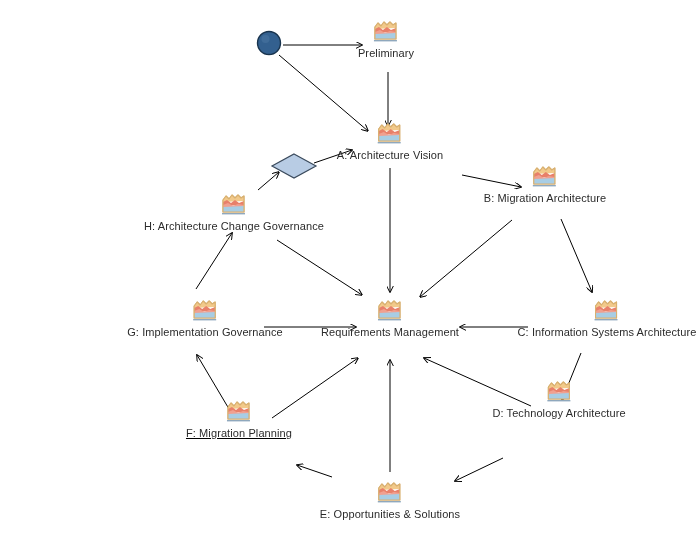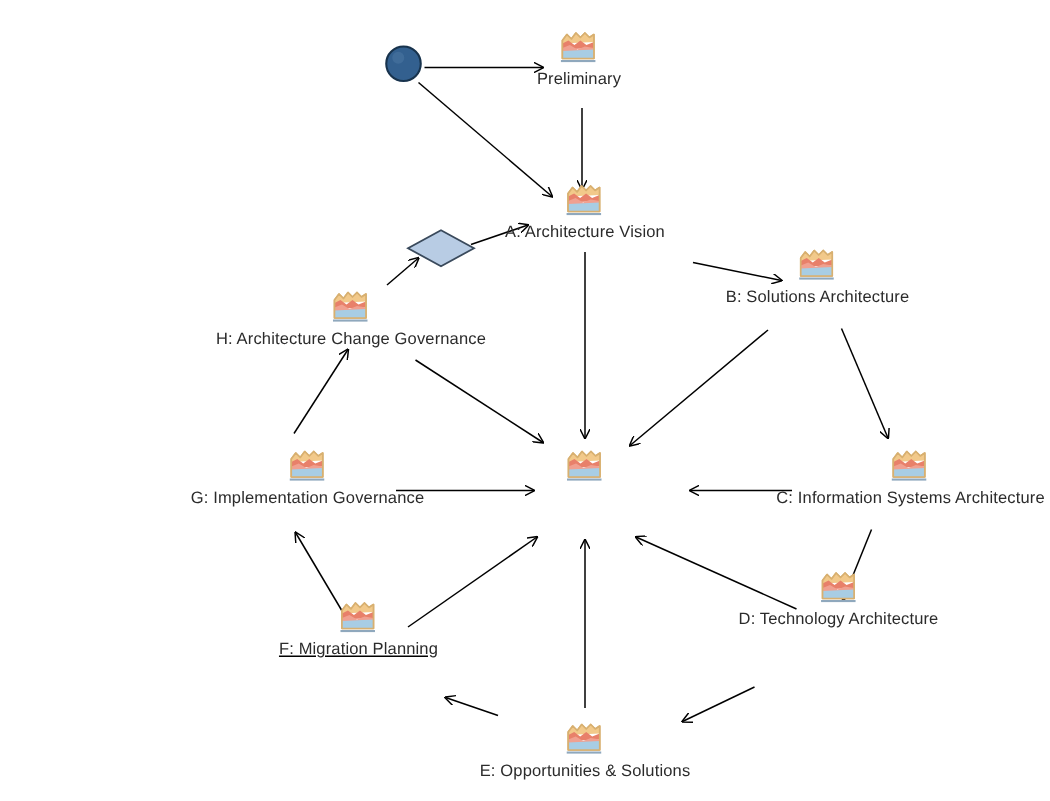--- a/index.html
+++ b/index.html
@@ -131,21 +131,21 @@
       <div class="node" style="left: 545px; top: 163px;">
         <svg class="node-icon" viewBox="0 0 26 26">
           <path d="M2 9 L5 5 L8 8 L11 4 L14 7 L17 4 L20 7 L23 5 L23 21 L2 21 Z" fill="#ffffff" stroke="#d8b070" stroke-width="1.1" stroke-linejoin="round"></path>
           <path d="M2 9 L5 5 L8 8 L11 4 L14 7 L17 4 L20 7 L23 5 L23 10 L2 11 Z" fill="#f2c98a"></path>
           <path d="M2 11 L6 9 L10 12 L14 9 L18 12 L23 10 L23 14 L2 15 Z" fill="#e8806a"></path>
           <path d="M2 14 L7 12 L12 15 L17 13 L23 14 L23 16 L2 17 Z" fill="#f0a090"></path>
           <path d="M2 16 L23 15 L23 21 L2 21 Z" fill="#a8cde4"></path>
           <path d="M2 9 L5 5 L8 8 L11 4 L14 7 L17 4 L20 7 L23 5 L23 21 L2 21 Z" fill="none" stroke="#d8b070" stroke-width="1.1" stroke-linejoin="round"></path>
           <rect x="1" y="22" width="23" height="1.4" fill="#8fa8bd"></rect>
         </svg>
-        <span class="node-label">B: Solutions Architecture</span>
+        <span class="node-label">B: Migration Architecture</span>
       </div>
       <div class="node" style="left: 234px; top: 191px;">
         <svg class="node-icon" viewBox="0 0 26 26">
           <path d="M2 9 L5 5 L8 8 L11 4 L14 7 L17 4 L20 7 L23 5 L23 21 L2 21 Z" fill="#ffffff" stroke="#d8b070" stroke-width="1.1" stroke-linejoin="round"></path>
           <path d="M2 9 L5 5 L8 8 L11 4 L14 7 L17 4 L20 7 L23 5 L23 10 L2 11 Z" fill="#f2c98a"></path>
           <path d="M2 11 L6 9 L10 12 L14 9 L18 12 L23 10 L23 14 L2 15 Z" fill="#e8806a"></path>
           <path d="M2 14 L7 12 L12 15 L17 13 L23 14 L23 16 L2 17 Z" fill="#f0a090"></path>
           <path d="M2 16 L23 15 L23 21 L2 21 Z" fill="#a8cde4"></path>
           <path d="M2 9 L5 5 L8 8 L11 4 L14 7 L17 4 L20 7 L23 5 L23 21 L2 21 Z" fill="none" stroke="#d8b070" stroke-width="1.1" stroke-linejoin="round"></path>
           <rect x="1" y="22" width="23" height="1.4" fill="#8fa8bd"></rect>
@@ -167,20 +167,21 @@
       <div class="node" style="left: 390px; top: 297px;">
         <svg class="node-icon" viewBox="0 0 26 26">
           <path d="M2 9 L5 5 L8 8 L11 4 L14 7 L17 4 L20 7 L23 5 L23 21 L2 21 Z" fill="#ffffff" stroke="#d8b070" stroke-width="1.1" stroke-linejoin="round"></path>
           <path d="M2 9 L5 5 L8 8 L11 4 L14 7 L17 4 L20 7 L23 5 L23 10 L2 11 Z" fill="#f2c98a"></path>
           <path d="M2 11 L6 9 L10 12 L14 9 L18 12 L23 10 L23 14 L2 15 Z" fill="#e8806a"></path>
           <path d="M2 14 L7 12 L12 15 L17 13 L23 14 L23 16 L2 17 Z" fill="#f0a090"></path>
           <path d="M2 16 L23 15 L23 21 L2 21 Z" fill="#a8cde4"></path>
           <path d="M2 9 L5 5 L8 8 L11 4 L14 7 L17 4 L20 7 L23 5 L23 21 L2 21 Z" fill="none" stroke="#d8b070" stroke-width="1.1" stroke-linejoin="round"></path>
           <rect x="1" y="22" width="23" height="1.4" fill="#8fa8bd"></rect>
         </svg>
+        <span class="node-label">Requirements Management</span>
       </div>
       <div class="node" style="left: 591px; top: 297px; margin-left: 16px;">
         <svg class="node-icon" viewBox="0 0 26 26">
           <path d="M2 9 L5 5 L8 8 L11 4 L14 7 L17 4 L20 7 L23 5 L23 21 L2 21 Z" fill="#ffffff" stroke="#d8b070" stroke-width="1.1" stroke-linejoin="round"></path>
           <path d="M2 9 L5 5 L8 8 L11 4 L14 7 L17 4 L20 7 L23 5 L23 10 L2 11 Z" fill="#f2c98a"></path>
           <path d="M2 11 L6 9 L10 12 L14 9 L18 12 L23 10 L23 14 L2 15 Z" fill="#e8806a"></path>
           <path d="M2 14 L7 12 L12 15 L17 13 L23 14 L23 16 L2 17 Z" fill="#f0a090"></path>
           <path d="M2 16 L23 15 L23 21 L2 21 Z" fill="#a8cde4"></path>
           <path d="M2 9 L5 5 L8 8 L11 4 L14 7 L17 4 L20 7 L23 5 L23 21 L2 21 Z" fill="none" stroke="#d8b070" stroke-width="1.1" stroke-linejoin="round"></path>
           <rect x="1" y="22" width="23" height="1.4" fill="#8fa8bd"></rect>

